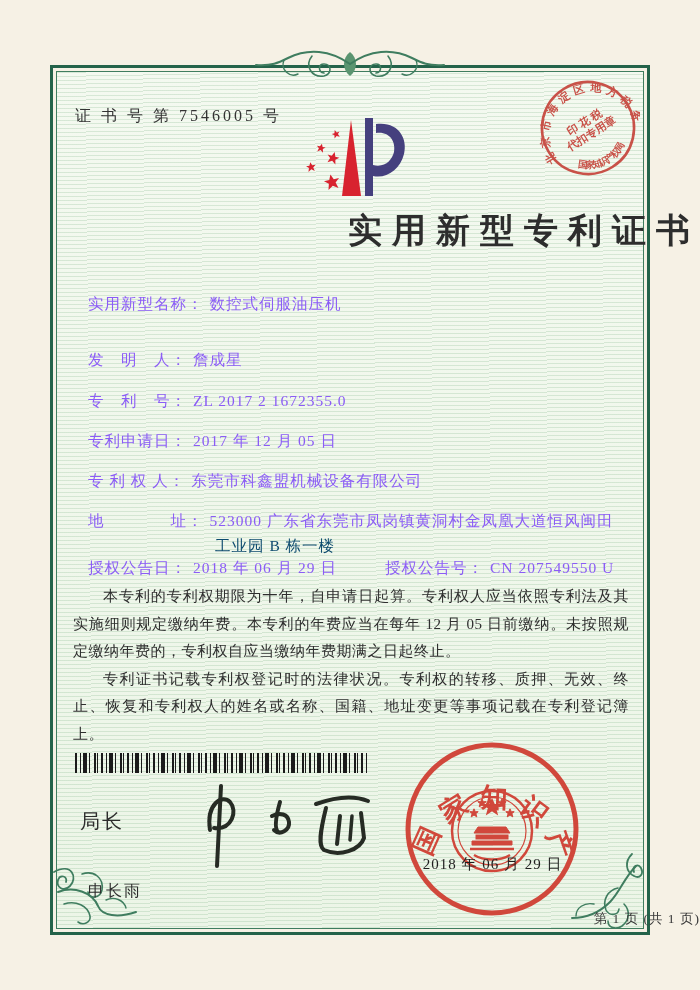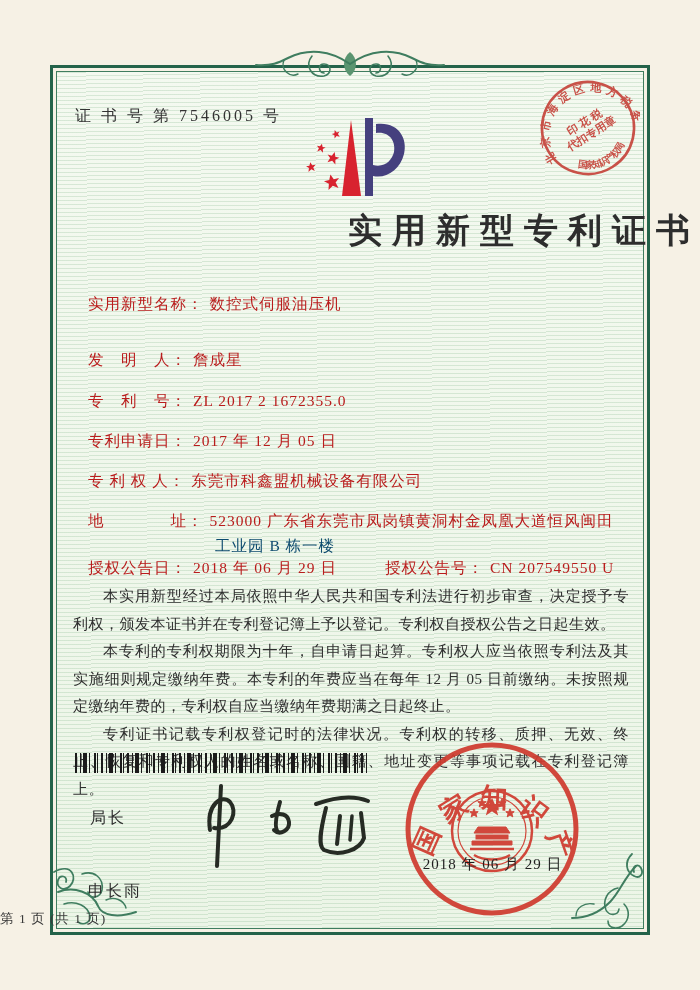--- a/index.html
+++ b/index.html
@@ -17,44 +17,44 @@
     position:absolute;inset:3px;border:1px solid #3f7d5f;
     background:
       repeating-linear-gradient(179deg, rgba(110,170,120,0.22) 0 1px, rgba(255,255,255,0) 1px 4px),
       linear-gradient(#f4f9f0,#ecf5e7);
   }
   .abs{position:absolute;}
   .cert-number{left:75px;top:98px;font-size:16px;letter-spacing:3px;color:#333;margin-top:8px;}
   .title{left:0;top:208px;width:700px;text-align:right;font-size:34px;font-weight:600;
     letter-spacing:10px;color:#2d2d2d;}
   .logo{left:288px;top:116px;}
-  .field{left:88px;font-size:15.5px;color:#b91c1c;white-space:nowrap;}
+  .field{left:88px;font-size:15.5px;color:#8b5cf6;white-space:nowrap;}
   .fl{letter-spacing:1px;}
   .fv{margin-left:6px;letter-spacing:1px;}
   .addr2{left:215px;font-size:15.5px;color:#0c4a6e;letter-spacing:1px;}
   .grant-no{left:385px;}
   .paras{left:73px;top:583px;width:556px;font-size:15px;line-height:27.5px;
     text-align:justify;color:#2e2e2e;}
   .paras p{margin:0;text-indent:2em;letter-spacing:0.5px;}
   .barcode{left:75px;top:753px;width:292px;height:20px;
     background:repeating-linear-gradient(90deg,
       #1b1b1b 0 2px, transparent 2px 5px,
       #1b1b1b 5px 6px, transparent 6px 8px,
       #1b1b1b 8px 12px, transparent 12px 14px,
       #1b1b1b 14px 15px, transparent 15px 19px,
       #1b1b1b 19px 21px, transparent 21px 22px,
       #1b1b1b 22px 23px, transparent 23px 26px);
   }
-  .director-label{left:90px;top:808px;font-size:16px;letter-spacing:2px;color:#2c2c2c;}
+  .director-label{left:80px;top:808px;font-size:20px;letter-spacing:2px;color:#2c2c2c;}
   .director-name{left:88px;top:881px;font-size:16px;letter-spacing:2px;color:#2c2c2c;}
   .signature{left:188px;top:780px;}
   .seal{left:400px;top:737px;}
   .seal-date{left:415px;top:855px;width:155px;text-align:center;font-size:15px;color:#1e1e1e;letter-spacing:1px;}
   .tax-stamp{left:536px;top:76px;opacity:0.88;}
-  .footer{left:0;top:910px;width:700px;text-align:left;font-size:13.5px;color:#3a3a3a;letter-spacing:1px;}
+  .footer{left:0;top:910px;width:700px;text-align:right;font-size:13.5px;color:#3a3a3a;letter-spacing:1px;}
   .ornament-top{left:250px;top:44px;}
   .fl-bl{left:48px;top:852px;}
   .fl-br{left:566px;top:848px;}
 </style>
 </head>
 <body>
 
 <div class="frame">
   <div class="frame-inner"></div>
 </div>
@@ -133,21 +133,20 @@
 </div>
 <div class="abs addr2" style="top:536px">工业园 B 栋一楼</div>
 <div class="abs field" style="top:558px">
   <span class="fl">授权公告日：</span><span class="fv">2018 年 06 月 29 日</span>
 </div>
 <div class="abs field grant-no" style="top:558px">
   <span class="fl">授权公告号：</span><span class="fv">CN 207549550 U</span>
 </div>
 
 <div class="abs paras">
-  <p>本实用新型经过本局依照中华人民共和国专利法进行初步审查，决定授予专利权，颁发本证书并在专利登记簿上予以登记。专利权自授权公告之日起生效。</p>
   <p>本专利的专利权期限为十年，自申请日起算。专利权人应当依照专利法及其实施细则规定缴纳年费。本专利的年费应当在每年 12 月 05 日前缴纳。未按照规定缴纳年费的，专利权自应当缴纳年费期满之日起终止。</p>
   <p>专利证书记载专利权登记时的法律状况。专利权的转移、质押、无效、终止、恢复和专利权人的姓名或名称、国籍、地址变更等事项记载在专利登记簿上。</p>
 </div>
 
 <div class="abs barcode"></div>
 
 <div class="abs director-label">局长</div>
 <div class="abs director-name">申长雨</div>
 
 <svg class="abs signature" width="200" height="95" viewBox="0 0 200 95">

